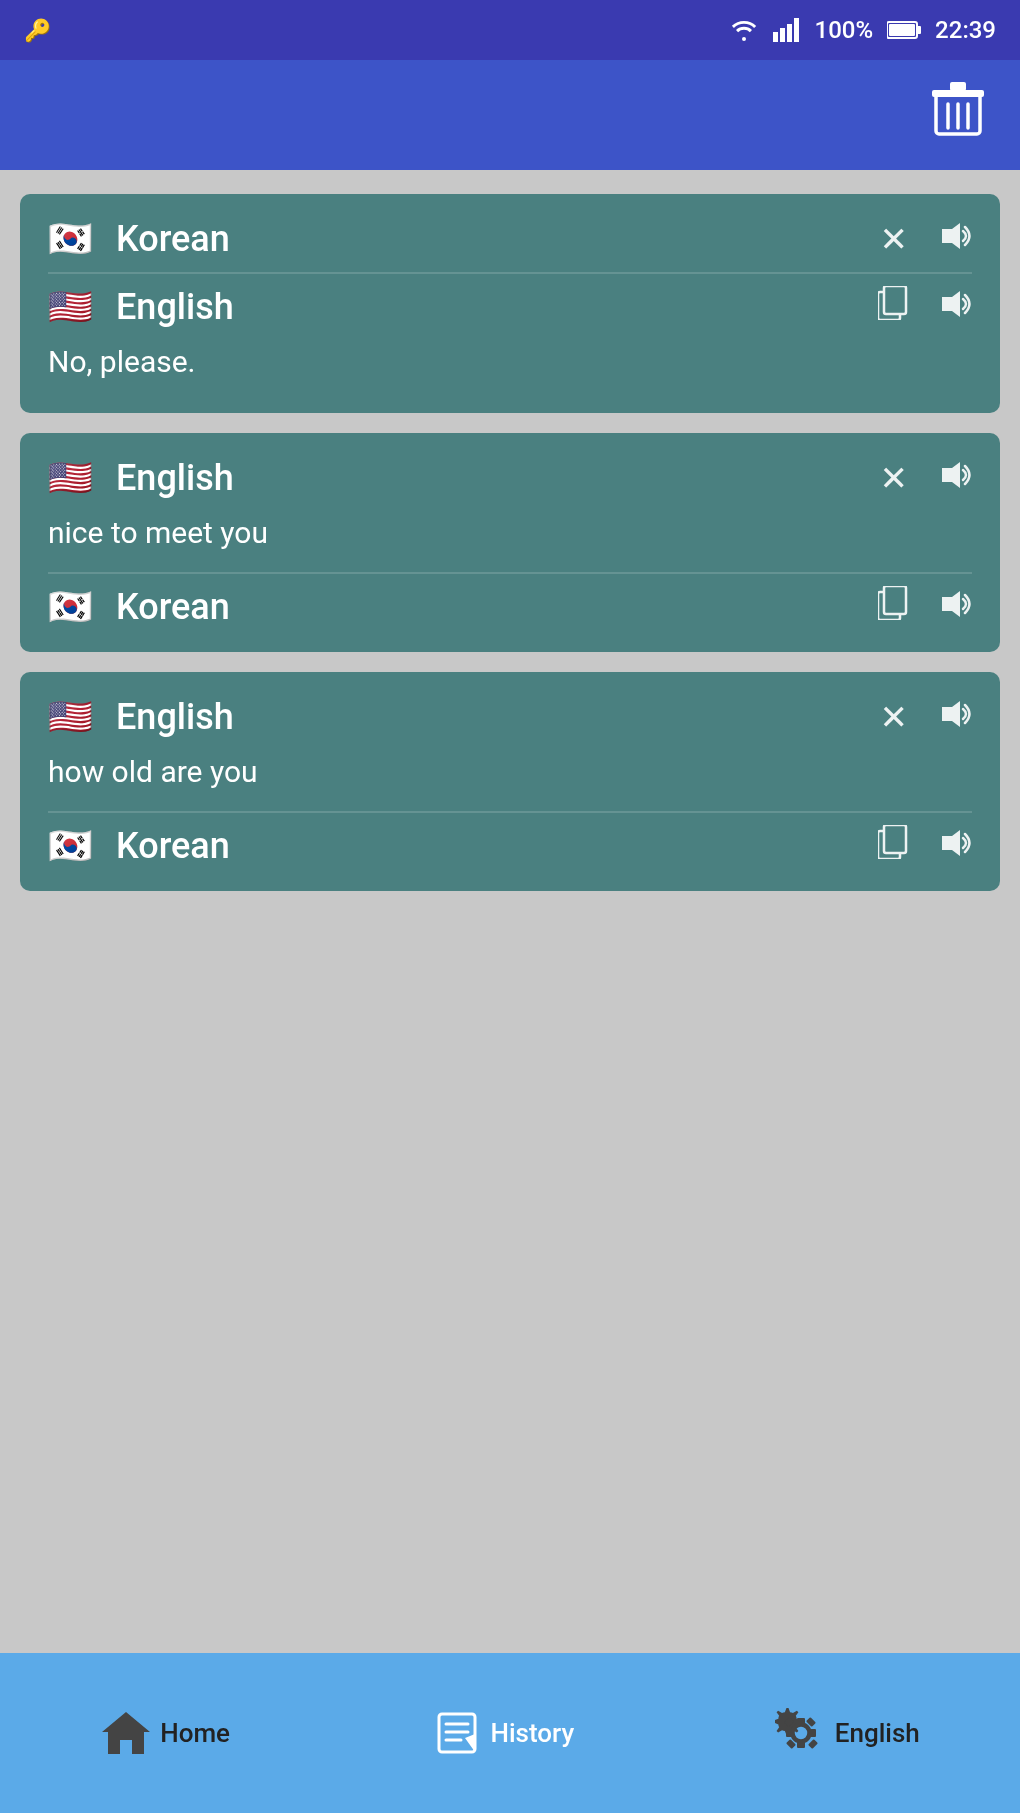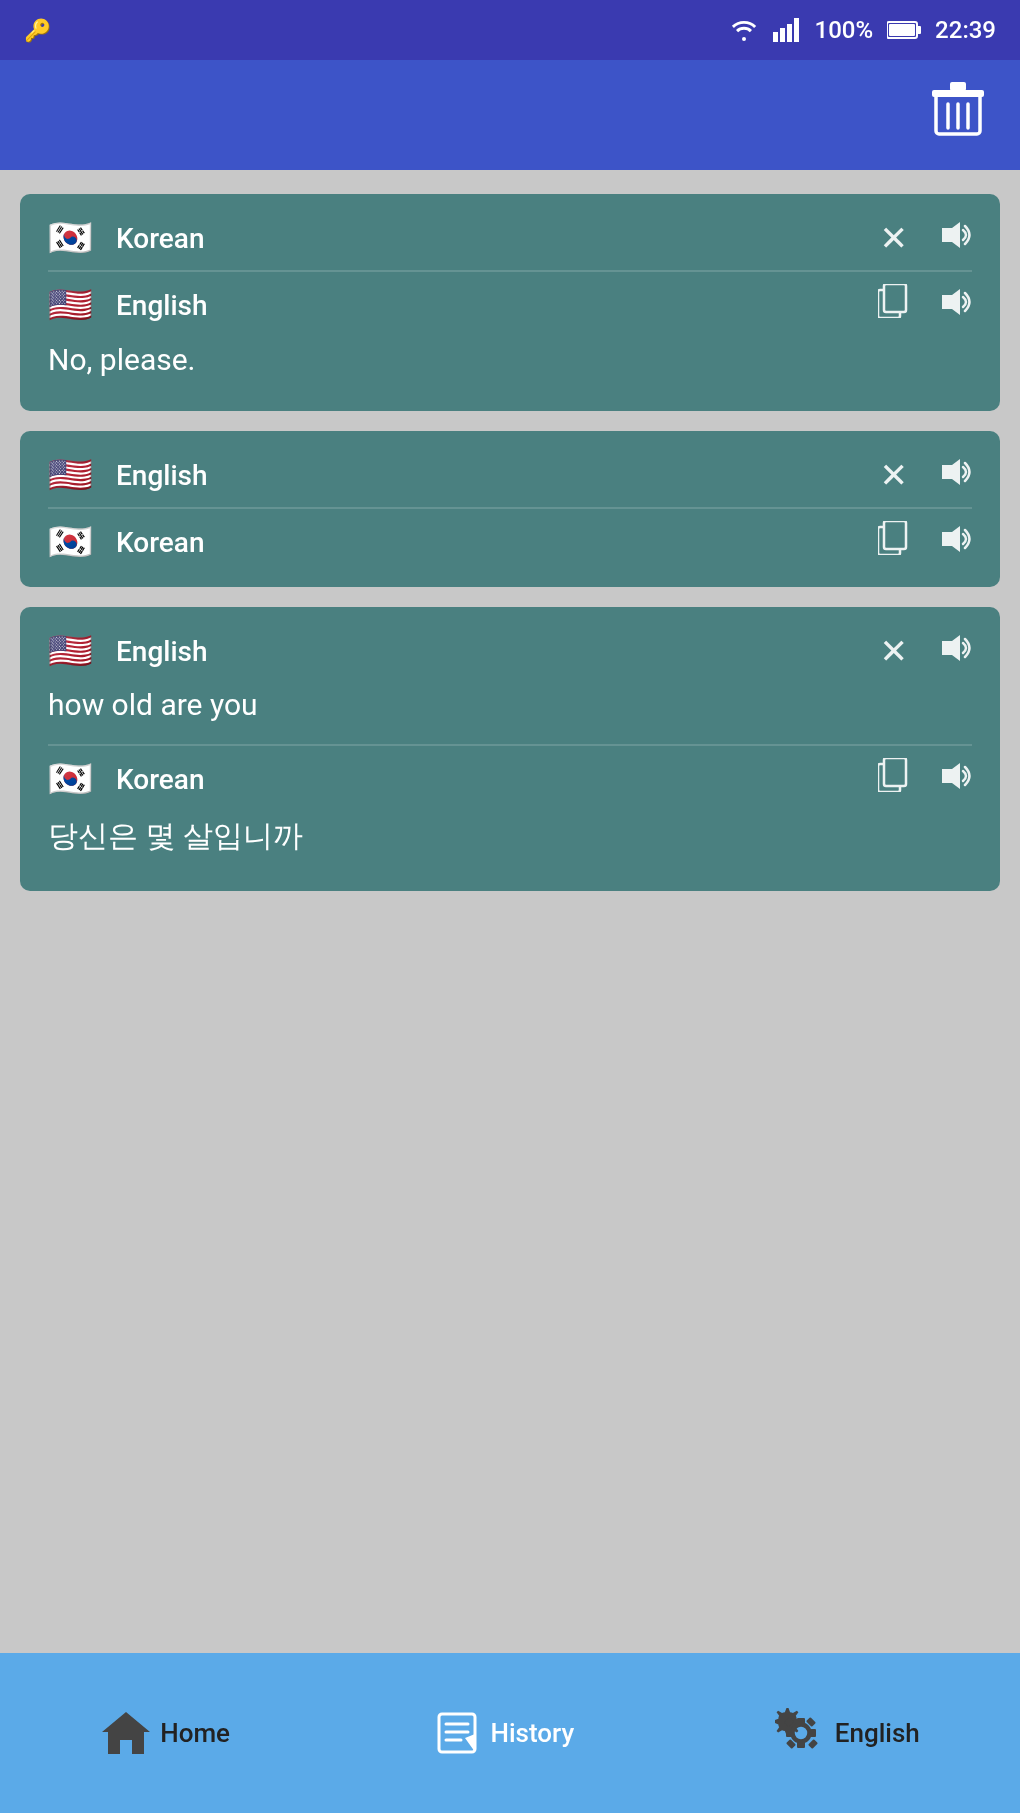--- a/index.html
+++ b/index.html
@@ -78,21 +78,21 @@
     }
     .flag {
       width: 52px;
       height: 36px;
       display: inline-block;
       font-size: 36px;
       line-height: 1;
     }
     .lang-name {
       color: white;
-      font-size: 28px;
+      font-size: 36px;
       font-weight: 500;
     }
     .lang-actions {
       display: flex;
       align-items: center;
       gap: 30px;
     }
     .action-icon {
       color: white;
       font-size: 34px;
@@ -225,20 +225,21 @@
         <span class="action-icon">✕</span>
         <span class="action-icon">
           <svg width="34" height="30" viewBox="0 0 34 30" fill="white">
             <polygon points="4,8 14,8 22,2 22,28 14,22 4,22"></polygon>
             <path d="M25,10 Q31,15 25,20" fill="none" stroke="white" stroke-width="2.5" stroke-linecap="round"></path>
             <path d="M27,6 Q36,15 27,24" fill="none" stroke="white" stroke-width="2.5" stroke-linecap="round"></path>
           </svg>
         </span>
       </div>
     </div>
+    <div class="source-text">nice to meet you</div>
     <div class="divider-row"></div>
     <div class="lang-row">
       <div class="lang-left">
         <span class="flag">🇰🇷</span>
         <span class="lang-name">Korean</span>
       </div>
       <div class="lang-actions">
         <span class="action-icon">
           <svg width="30" height="34" viewBox="0 0 30 34" fill="white">
             <rect x="0" y="6" width="22" height="28" rx="2" fill="none" stroke="white" stroke-width="2.5"></rect>
@@ -289,21 +290,20 @@
         </span>
         <span class="action-icon">
           <svg width="34" height="30" viewBox="0 0 34 30" fill="white">
             <polygon points="4,8 14,8 22,2 22,28 14,22 4,22"></polygon>
             <path d="M25,10 Q31,15 25,20" fill="none" stroke="white" stroke-width="2.5" stroke-linecap="round"></path>
             <path d="M27,6 Q36,15 27,24" fill="none" stroke="white" stroke-width="2.5" stroke-linecap="round"></path>
           </svg>
         </span>
       </div>
     </div>
-    <div class="source-text">당신은 몇 살입니까</div>
   </div>
 
 </div>
 
 <div class="bottom-nav">
 
   <div class="nav-item">
     <svg width="52" height="50" viewBox="0 0 52 50" fill="#444">
       <polygon points="26,4 2,24 8,24 8,46 20,46 20,32 32,32 32,46 44,46 44,24 50,24"></polygon>
     </svg>

